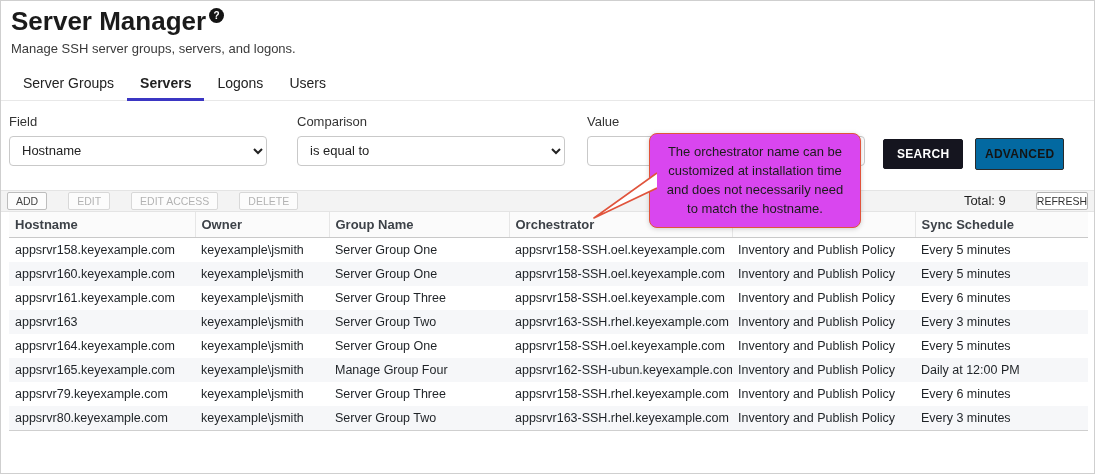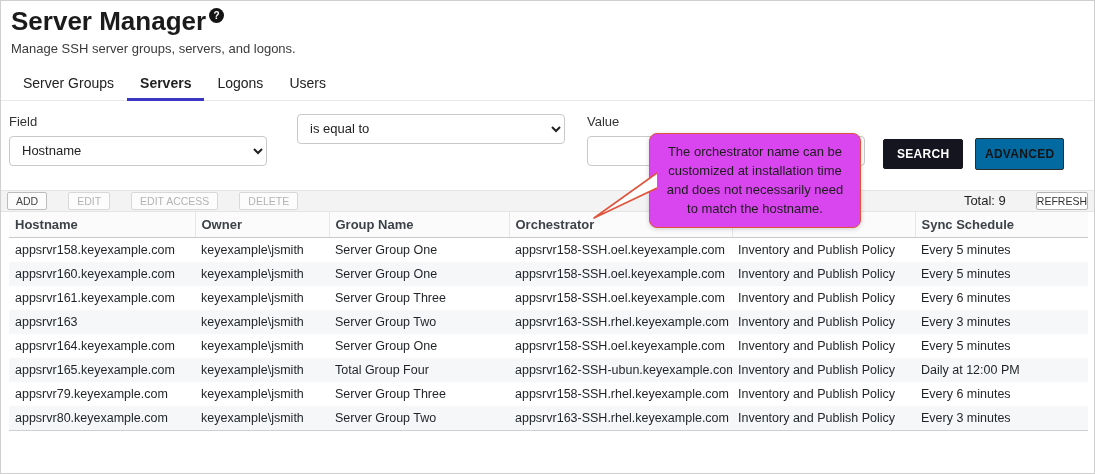--- a/index.html
+++ b/index.html
@@ -120,20 +120,21 @@
   </div>
 
   <div class="search-row">
     <div class="fgroup g1">
       <label>Field</label>
       <select>
         <option>Hostname</option>
       </select>
     </div>
     <div class="fgroup g2">
+      <label>Comparison</label>
       <select>
         <option>is equal to</option>
       </select>
     </div>
     <div class="fgroup g3">
       <label>Value</label>
       <input type="text" value="" style="">
     </div>
     <div class="search-btns">
       <button class="btn-search">SEARCH</button>
@@ -207,21 +208,21 @@
           <td>appsrvr164.keyexample.com</td>
           <td>keyexample\jsmith</td>
           <td>Server Group One</td>
           <td>appsrvr158-SSH.oel.keyexample.com</td>
           <td>Inventory and Publish Policy</td>
           <td>Every 5 minutes</td>
         </tr>
         <tr>
           <td>appsrvr165.keyexample.com</td>
           <td>keyexample\jsmith</td>
-          <td>Total Group Four</td>
+          <td>Manage Group Four</td>
           <td>appsrvr162-SSH-ubun.keyexample.com</td>
           <td>Inventory and Publish Policy</td>
           <td>Daily at 12:00 PM</td>
         </tr>
         <tr>
           <td>appsrvr79.keyexample.com</td>
           <td>keyexample\jsmith</td>
           <td>Server Group Three</td>
           <td>appsrvr158-SSH.rhel.keyexample.com</td>
           <td>Inventory and Publish Policy</td>

